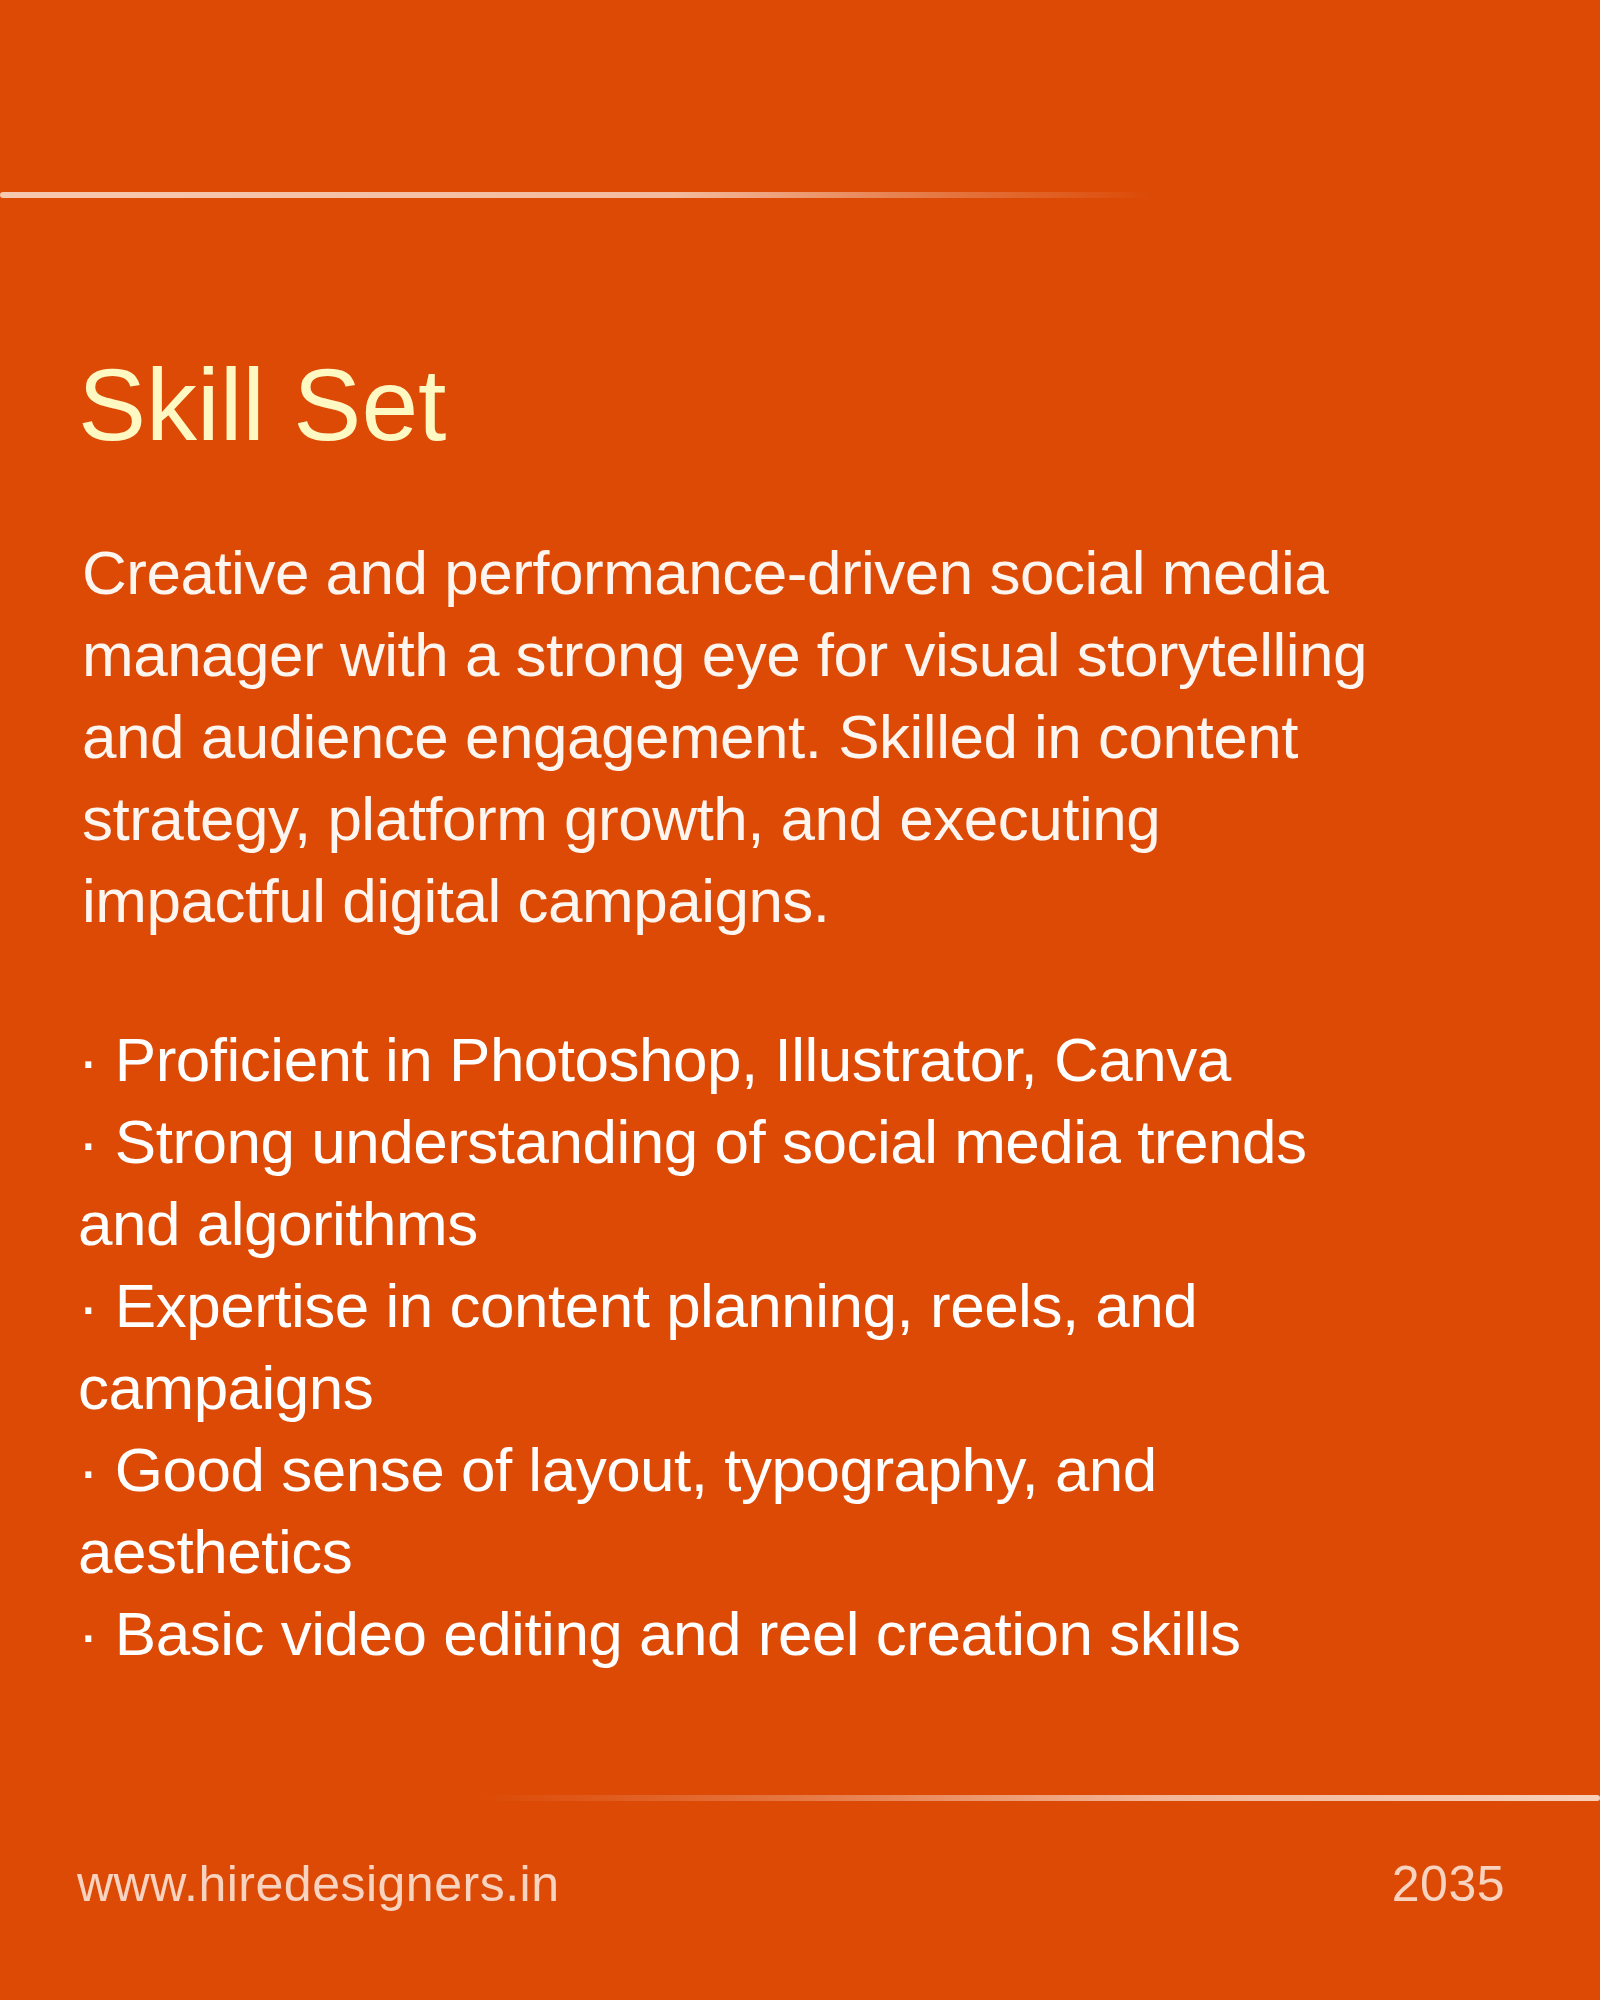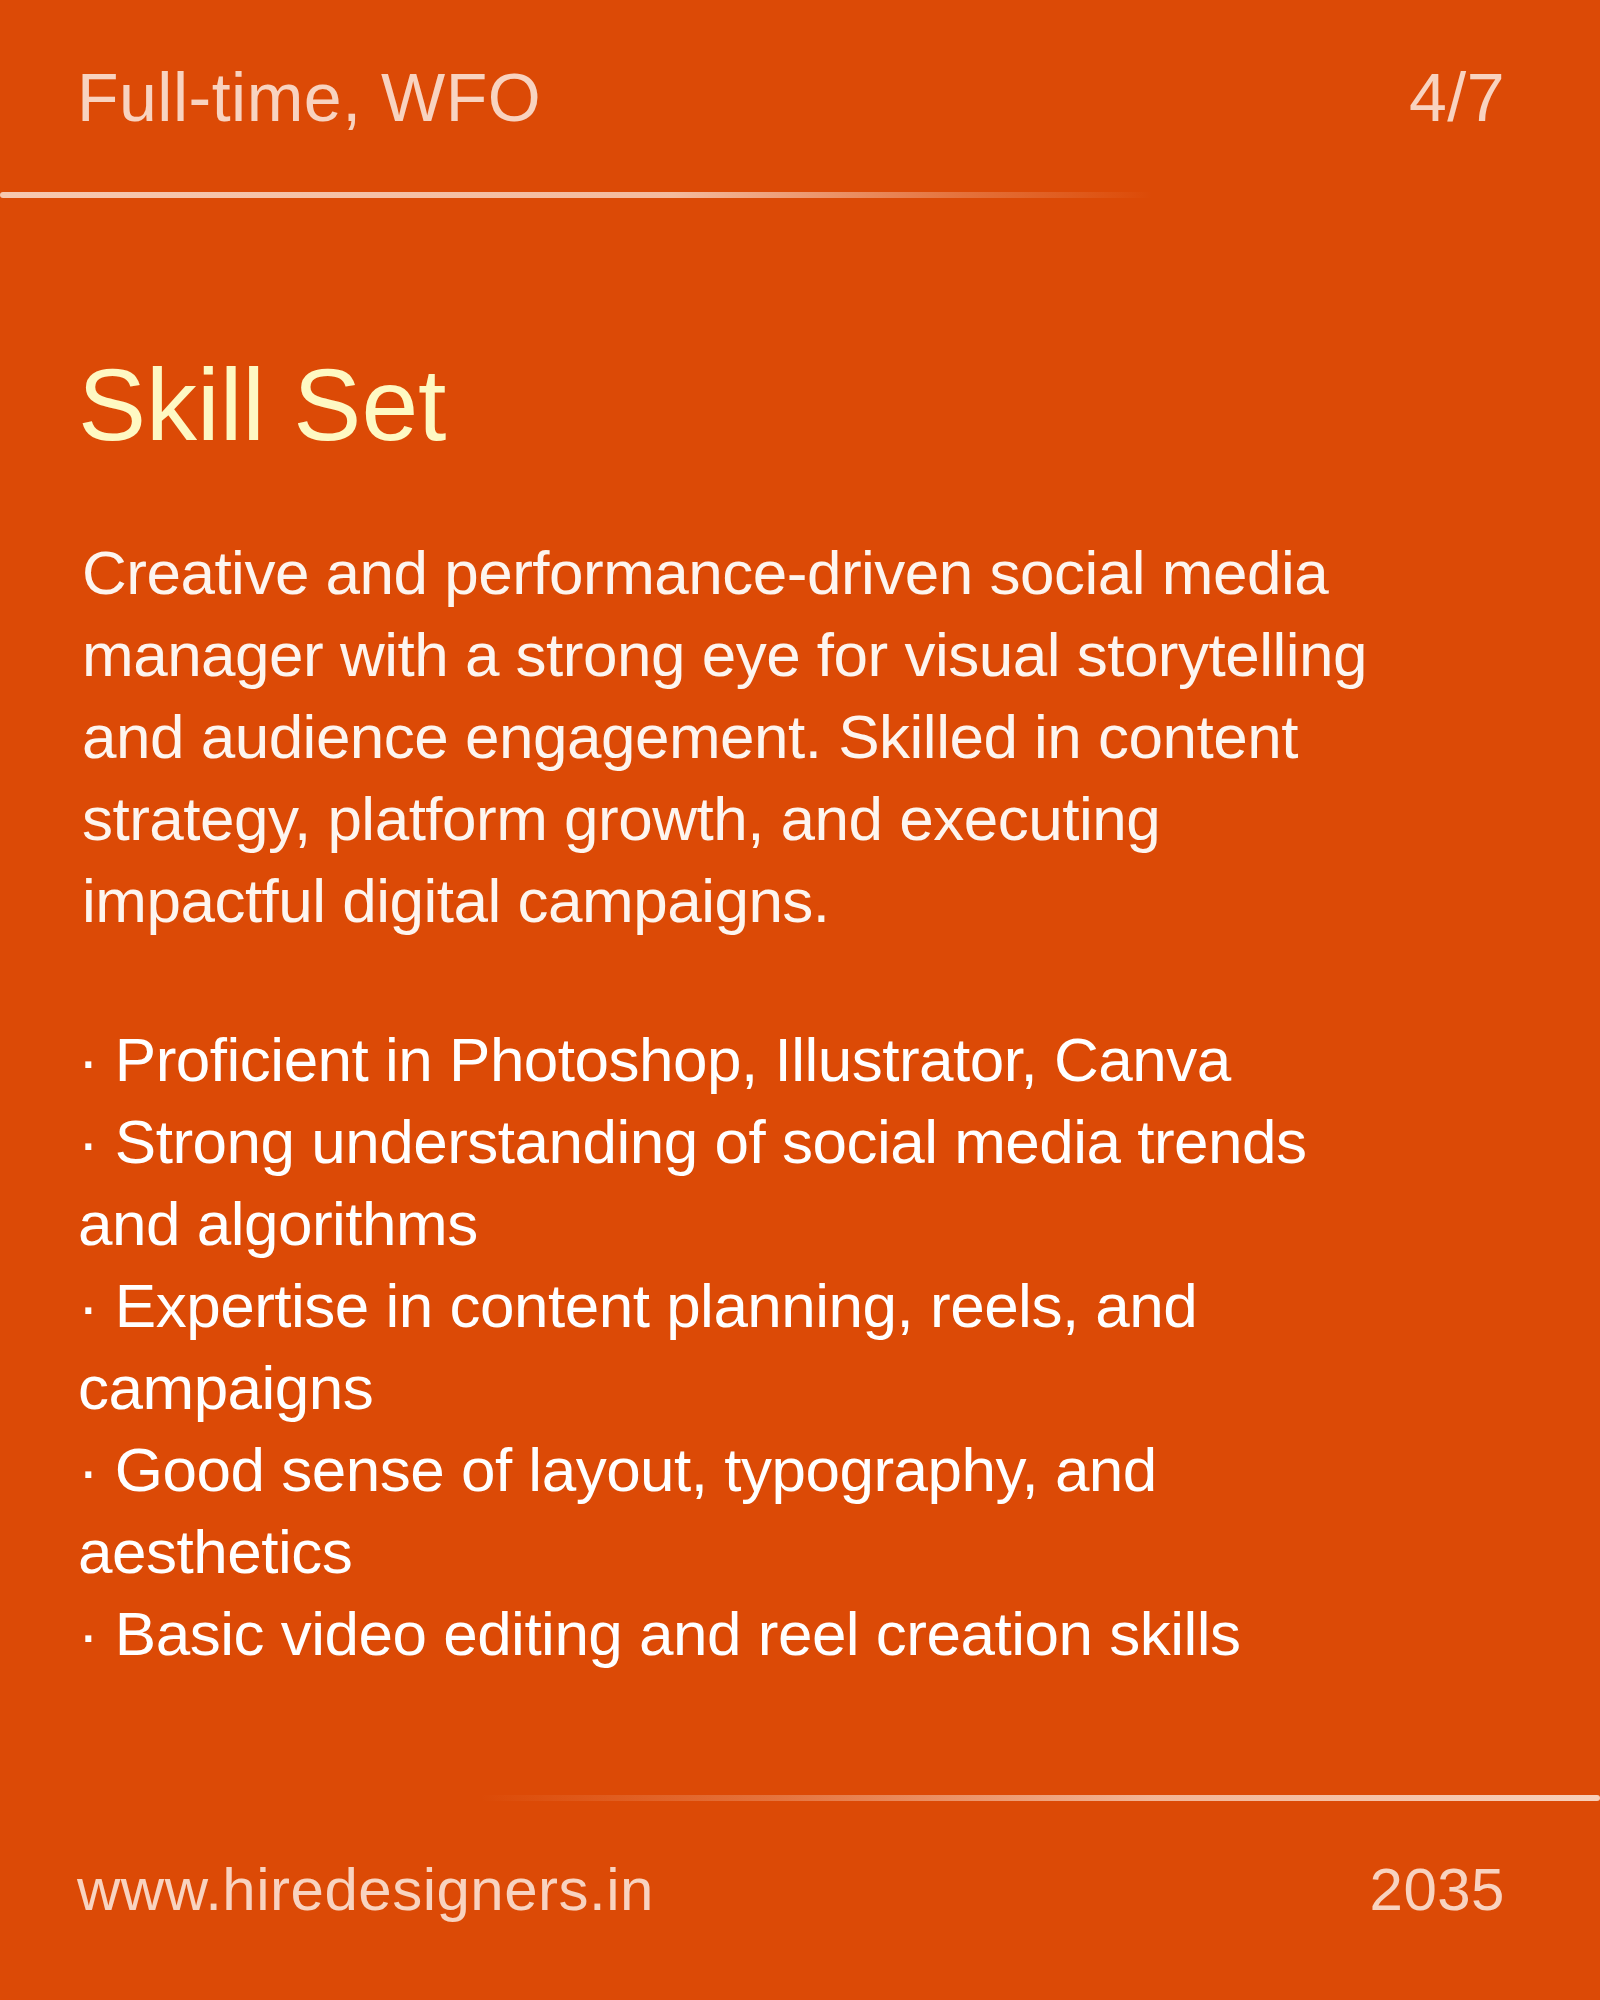--- a/index.html
+++ b/index.html
@@ -102,37 +102,33 @@
   
   .footer {
     position: absolute;
     top: 1855px;
     left: 77px;
     right: 95px;
     display: flex;
     justify-content: space-between;
     align-items: baseline;
     color: #f8d3c0;
-    font-size: 60px;
+    font-size: 50px;
     font-weight: 300;
     letter-spacing: 0.5px;
   }
   .footer .website {
     cursor: pointer;
   }
 </style>
 </head>
 <body>
 
 <div class="slide">
 
-  <header class="header">
-    <span>Full-time, WFO</span>
-    <span>4/7</span>
-  </header>
 
   <div class="divider divider-top"></div>
 
   <main>
     <h1 class="title">Skill Set</h1>
 
     <p class="description">Creative and performance-driven social media
 manager with a strong eye for visual storytelling
 and audience engagement. Skilled in content
 strategy, platform growth, and executing

